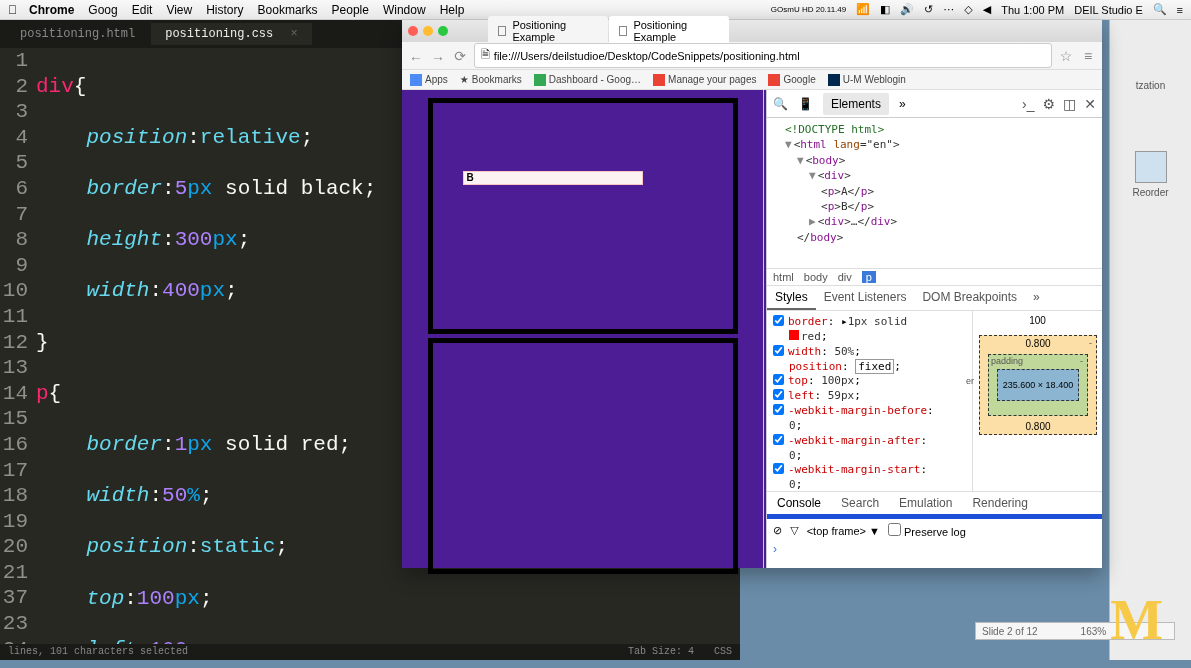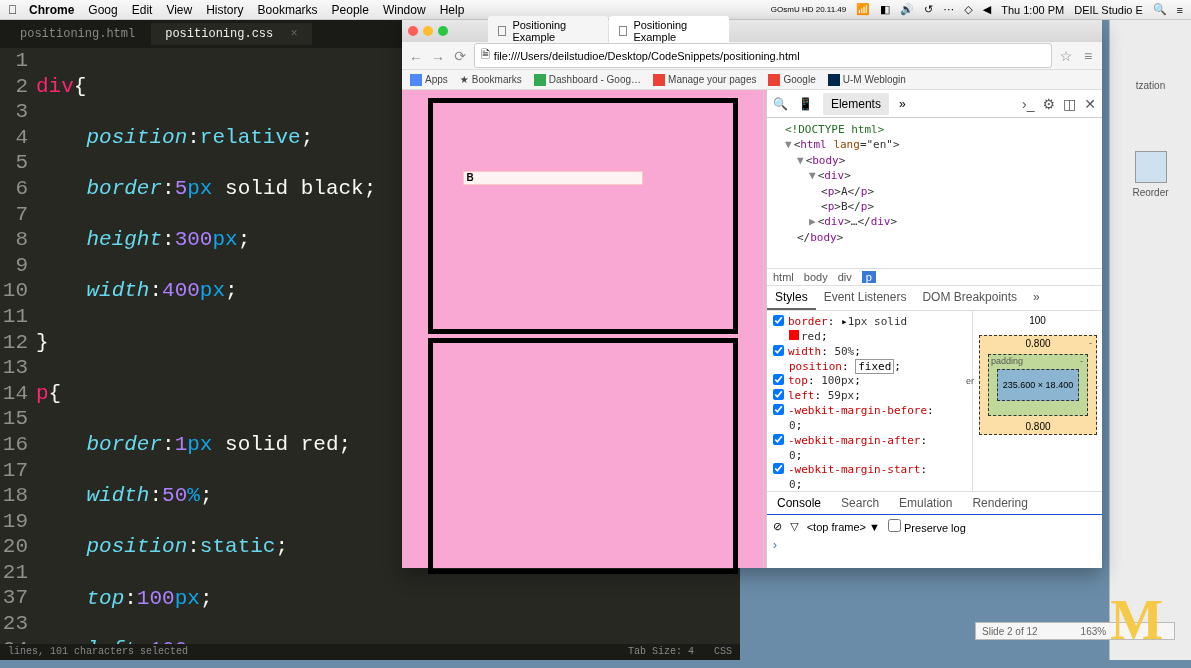--- a/index.html
+++ b/index.html
@@ -24,21 +24,21 @@
 .code .ln { height: 25.6px; }
 .t-sel { color: #f92672; }
 .t-prop { color: #66d9ef; font-style: italic; }
 .t-num { color: #ae81ff; }
 .t-unit { color: #0ea5e9; }
 .t-kw { color: #66d9ef; }
 .statusbar { position: absolute; bottom: 0; left: 0; right: 0; height: 16px; background: #1a1a17; color: #888; font-size: 10px; display: flex; align-items: center; padding: 0 8px; }
 .statusbar .sb-right { margin-left: auto; display: flex; gap: 20px; }
 
 
-.chrome { position: absolute; top: 20px; left: 402px; width: 700px; height: 548px; background: #f9a8d4; box-shadow: 0 8px 20px rgba(0,0,0,.3); border-radius: 4px 4px 0 0; }
+.chrome { position: absolute; top: 20px; left: 402px; width: 700px; height: 548px; background: #4c1d95; box-shadow: 0 8px 20px rgba(0,0,0,.3); border-radius: 4px 4px 0 0; }
 .chrome-top { background: linear-gradient(#e8e8e8, #d8d8d8); height: 22px; display: flex; align-items: center; padding: 0 6px; }
 .traffic { display: flex; gap: 5px; }
 .traffic span { width: 10px; height: 10px; border-radius: 50%; display: inline-block; }
 .tl-close { background: #ff5f57; } .tl-min { background: #febc2e; } .tl-max { background: #28c840; }
 .chrome-tabs { display: flex; margin-left: 40px; font-size: 11px; }
 .ctab { background: #f5f5f5; padding: 3px 16px 3px 10px; margin-right: 1px; border-radius: 3px 3px 0 0; display: flex; align-items: center; gap: 6px; max-width: 120px; }
 .ctab.active { background: #fff; }
 .chrome-addr { background: #f5f5f5; height: 28px; display: flex; align-items: center; padding: 0 6px; gap: 6px; font-size: 12px; border-bottom: 1px solid #ddd; }
 .nav-icon { color: #888; font-size: 14px; width: 16px; text-align: center; }
 .omnibox { flex: 1; background: #fff; border: 1px solid #ccc; border-radius: 3px; padding: 2px 6px; font-size: 11px; display: flex; align-items: center; gap: 4px; }
@@ -75,21 +75,21 @@
 .styles-list .row { display: flex; align-items: flex-start; }
 .styles-list input[type=checkbox] { margin-right: 4px; width: 11px; height: 11px; }
 .styles-list .colorbox { width: 10px; height: 10px; background: red; display: inline-block; margin-right: 2px; }
 .styles-list .ind { padding-left: 16px; }
 .editbox { background: #fff; border: 1px solid #999; padding: 0 2px; }
 .box-model { width: 130px; border-left: 1px solid #ddd; font-size: 10px; position: relative; }
 .bm-border { position: absolute; top: 24px; left: 6px; width: 118px; height: 100px; background: #fcdfa6; border: 1px dashed #333; text-align: center; }
 .bm-pad { position: absolute; top: 18px; left: 8px; right: 8px; bottom: 18px; background: #c0d89a; border: 1px dashed #333; }
 .bm-inner { position: absolute; top: 14px; left: 8px; right: 8px; bottom: 14px; background: #8bb5d1; border: 1px dashed #333; display: flex; align-items: center; justify-content: center; font-size: 9px; }
 .bm-lbl { position: absolute; font-size: 9px; color: #555; }
-.console-tabs { display: flex; border-top: 1px solid #ddd; border-bottom: 1px solid #1d4ed8; font-size: 12px; }
+.console-tabs { display: flex; border-top: 1px solid #ddd; border-bottom: 5px solid #1d4ed8; font-size: 12px; }
 .console-tabs .ctb { padding: 4px 10px; color: #555; }
 .console-tabs .ctb.active { color: #000; }
 .console-area { padding: 4px 6px; font-size: 11px; display: flex; align-items: center; gap: 8px; }
 .console-prompt { color: #3879d9; padding: 0 6px; }
 
 
 .side-panel { position: absolute; right: 0; top: 20px; width: 82px; height: 640px; background: #ececec; border-left: 1px solid #bbb; font-size: 10px; }
 .side-panel .sp-title { text-align: center; margin-top: 60px; color: #555; }
 .reorder-ico { width: 32px; height: 32px; margin: 60px auto 4px; background: #cfe0ef; border: 1px solid #999; }
 .slide-bar { position: absolute; bottom: 28px; right: 16px; width: 200px; height: 18px; background: #f6f6f6; border: 1px solid #bbb; font-size: 10px; display: flex; align-items: center; padding: 0 6px; color: #666; gap: 43px; }

